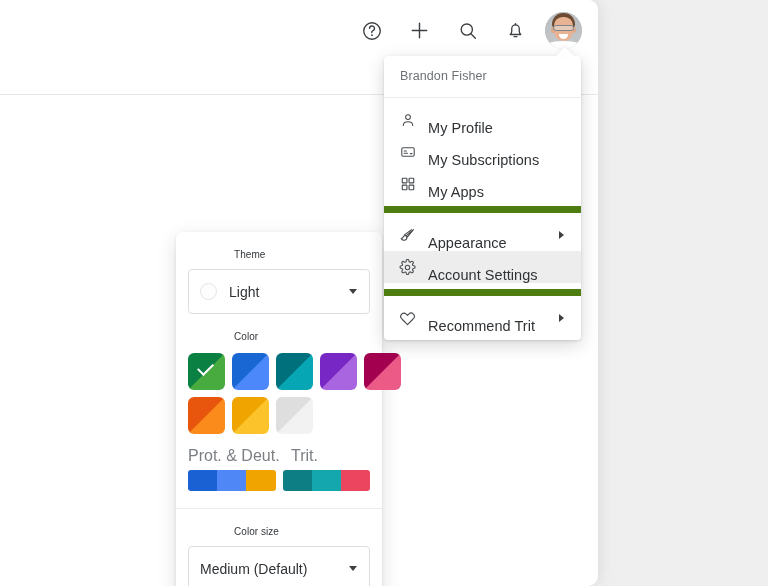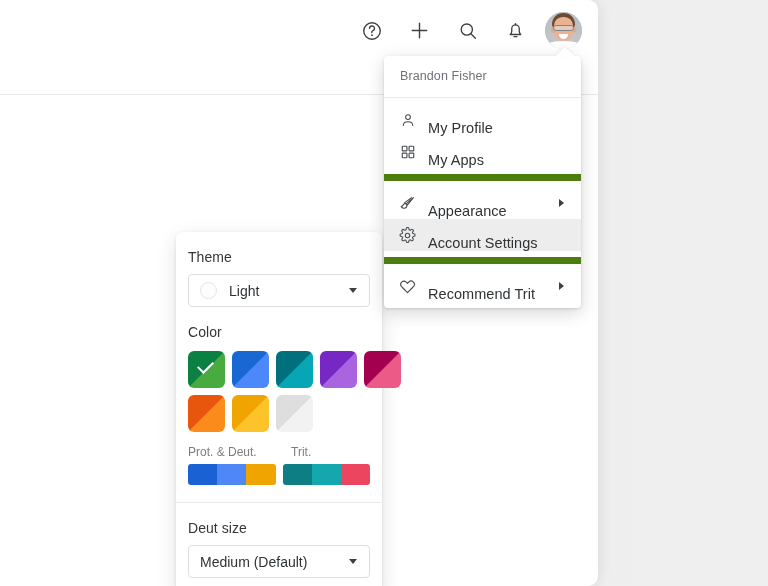--- a/index.html
+++ b/index.html
@@ -168,27 +168,28 @@
     top: 232px;
     width: 206px;
     background: #ffffff;
     border-radius: 6px;
     box-shadow: 0 1px 3px rgba(0,0,0,0.10), 0 6px 20px rgba(0,0,0,0.13);
     padding: 0 0 14px 0;
     z-index: 30;
   }
   .panel-section { padding: 0 12px; }
   .panel-label {
-    font-size: 14px;
+    font-size: 10px;
     color: #32363a;
     padding: 17px 0 9px 0;
     letter-spacing: 0.05px;
+    margin-left: 46px;
   }
   .select-box {
-    height: 33px;
+    height: 45px;
     border: 1px solid #dcdfe2;
     border-radius: 4px;
     display: flex;
     align-items: center;
     padding: 0 10px 0 11px;
     font-size: 14px;
     color: #2f3336;
     position: relative;
     cursor: pointer;
     background: #fff;
@@ -231,21 +232,21 @@
     border-left: 2.4px solid #fff;
     border-bottom: 2.4px solid #fff;
     transform: rotate(-45deg);
   }
 
   .cb-label-row {
     display: flex;
     padding-top: 13px;
   }
   .cb-label {
-    font-size: 12px;
+    font-size: 16px;
     color: #7b7f83;
   }
   .cb-label.first { width: 103px; }
 
   .cb-row {
     display: flex;
     gap: 7px;
     padding-top: 5px;
   }
   .cb-bar {
@@ -356,21 +357,21 @@
           <span style="background: rgb(14, 126, 133);"></span>
           <span style="background: rgb(20, 167, 174);"></span>
           <span style="background: rgb(236, 69, 95);"></span>
         </div>
       </div>
   </div>
 
   <div class="panel-divider"></div>
 
   <div class="panel-section">
-    <div class="panel-label">Deut size</div>
+    <div class="panel-label">Color size</div>
     <div class="select-box">
       <span>Medium (Default)</span>
       <span class="sel-caret"></span>
     </div>
   </div>
 </div>
 
 <div id="profile-menu">
   <div id="menu-caret"></div>
   <div id="menu-username">Brandon Fisher</div>
@@ -380,20 +381,30 @@
           <span class="mi-icon">
             <svg width="16" height="16" viewBox="0 0 24 24" fill="none" stroke="currentColor" stroke-width="1.6" stroke-linecap="round" stroke-linejoin="round">
               <circle cx="12" cy="7.6" r="3.6"></circle>
               <path d="M4.9 20.2c0-3.6 3.2-5.6 7.1-5.6s7.1 2 7.1 5.6"></path>
             </svg>
           </span>
           <span class="mi-label">My Profile</span>
         </div>
         <div class="menu-item">
           <span class="mi-icon">
+            <svg width="16" height="16" viewBox="0 0 24 24" fill="none" stroke="currentColor" stroke-width="1.6" stroke-linecap="round" stroke-linejoin="round">
+              <rect x="2.7" y="5.6" width="18.6" height="12.8" rx="1.8"></rect>
+              <path d="M6.2 13.8h5.1M6.2 10.6h3.4"></path>
+              <path d="M15.6 14.4h2.4"></path>
+            </svg>
+          </span>
+          <span class="mi-label">My Subscriptions</span>
+        </div>
+        <div class="menu-item">
+          <span class="mi-icon">
             <svg width="16" height="16" viewBox="0 0 24 24" fill="none" stroke="currentColor" stroke-width="1.7">
               <rect x="3.4" y="3.4" width="7" height="7" rx="1"></rect>
               <rect x="13.6" y="3.4" width="7" height="7" rx="1"></rect>
               <rect x="3.4" y="13.6" width="7" height="7" rx="1"></rect>
               <rect x="13.6" y="13.6" width="7" height="7" rx="1"></rect>
             </svg>
           </span>
           <span class="mi-label">My Apps</span>
         </div>
       </div>

